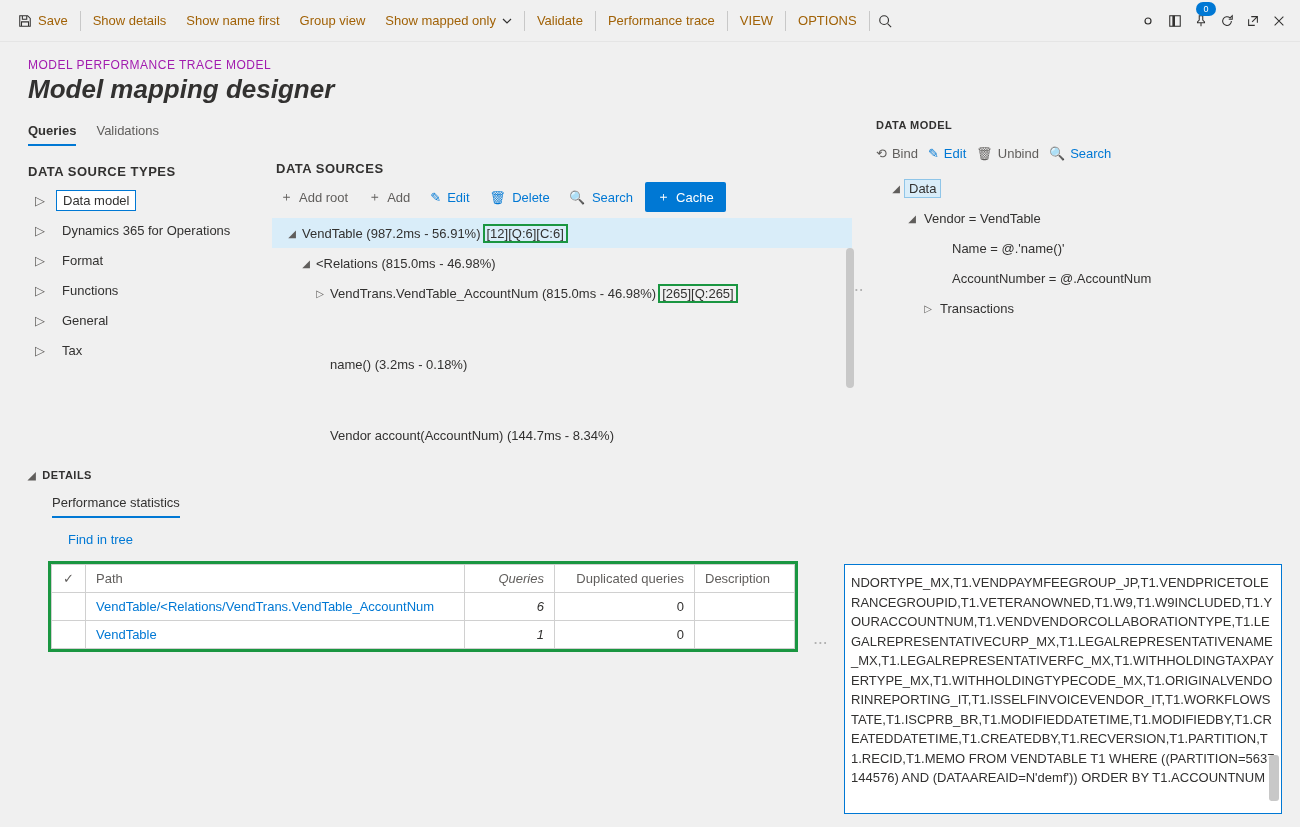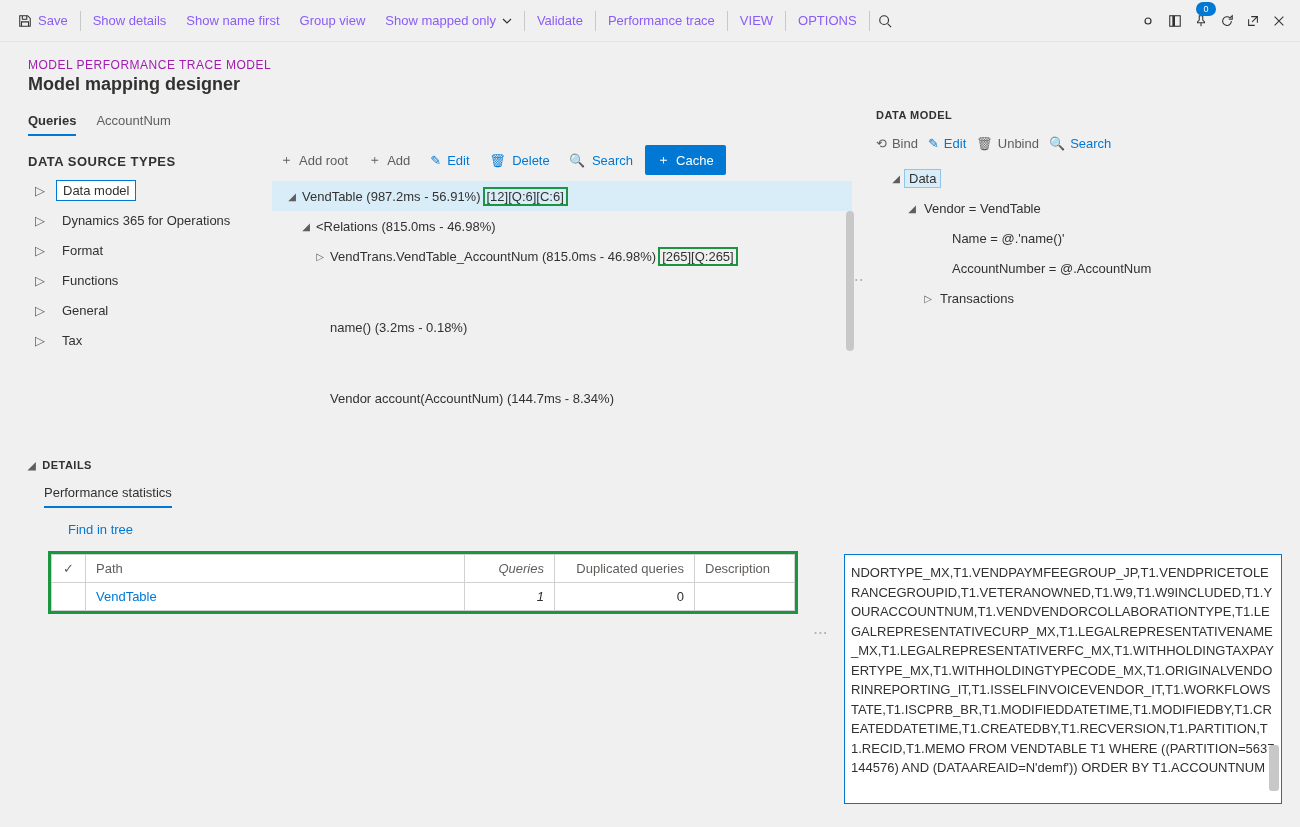--- a/index.html
+++ b/index.html
@@ -1,26 +1,26 @@
 <!DOCTYPE html>
 <html><head>
 <meta charset="utf-8">
 <style>
   html,body{margin:0;padding:0;font-family:"Segoe UI",Arial,sans-serif;font-size:13px;color:#323130;background:#f0f0f0;width:1300px;height:827px;overflow:hidden;}
   *{box-sizing:border-box;}
   .toolbar{display:flex;align-items:center;height:42px;background:#f0f0f0;padding:0 8px;border-bottom:1px solid #e5e5e5;}
-  .toolbar .tb-item{display:flex;align-items:center;padding:0 10px;height:100%;cursor:pointer;color:#8b5cf6;white-space:nowrap;}
+  .toolbar .tb-item{display:flex;align-items:center;padding:0 10px;height:100%;cursor:pointer;color:#a16207;white-space:nowrap;}
   .toolbar .tb-item.icon-only{padding:0 6px;}
   .toolbar .sep{width:1px;height:20px;background:#c8c8c8;margin:0 2px;}
   .toolbar .spacer{flex:1;}
   .toolbar svg{display:block;}
   .badge{position:relative;}
   .badge::after{content:attr(data-count);position:absolute;top:2px;right:-2px;background:#0078d4;color:#fff;border-radius:8px;font-size:9px;min-width:14px;height:14px;line-height:14px;text-align:center;padding:0 3px;}
   .breadcrumb{font-size:12px;color:#a21caf;letter-spacing:0.5px;padding:16px 0 2px 28px;}
-  .title{font-size:18px;font-weight:600;padding:0 0 14px 28px;}
+  .title{font-size:26px;font-weight:600;padding:0 0 14px 28px;font-style:italic;}
   .cols{display:flex;height:340px;padding:0 18px 0 24px;}
   .col-left{width:248px;}
   .col-mid{flex:1;padding-left:0;position:relative;}
   .col-right{width:420px;padding-left:14px;}
   .tabs{display:flex;gap:20px;padding:0 0 8px 4px;}
   .tab{padding:4px 0 6px 0;color:#605e5c;cursor:pointer;}
   .tab.active{color:#323130;font-weight:600;border-bottom:2px solid #0078d4;}
   .sec-head{font-size:13px;font-weight:700;letter-spacing:0.5px;color:#323130;margin:10px 0 6px 4px;}
   .dm-head-right{font-size:11px;font-weight:700;letter-spacing:0.5px;color:#323130;margin:0 0 8px 0;}
   .treelist{margin-top:2px;}
@@ -55,21 +55,21 @@
   .dmpad0{padding-left:12px;}
   .dmpad1{padding-left:28px;}
   .dmpad2{padding-left:56px;}
   .dmpad3{padding-left:44px;}
   .details{padding:10px 18px 0 28px;display:flex;gap:18px;}
   .details-left{width:770px;}
   .details-right{flex:1;}
   .det-head{display:flex;align-items:center;gap:6px;font-size:11px;font-weight:700;letter-spacing:0.5px;color:#323130;margin-bottom:10px;}
   .det-head .caret{font-size:10px;color:#605e5c;}
   .perf-tabs{margin-bottom:14px;}
-  .perf-tab{display:inline-block;padding:4px 0 6px 0;color:#323130;font-weight:400;border-bottom:2px solid #0078d4;margin-left:16px;}
+  .perf-tab{display:inline-block;padding:4px 0 6px 0;color:#323130;font-weight:400;border-bottom:2px solid #0078d4;margin-left:24px;}
   .findtree{color:#0078d4;cursor:pointer;margin:0 0 14px 40px;}
   .statgrid-wrap{border:3px solid #1a9641;margin-left:20px;}
   table.statgrid{border-collapse:collapse;width:100%;background:#fff;}
   table.statgrid th,table.statgrid td{border:1px solid #d0d0d0;padding:6px 10px;font-size:13px;text-align:left;}
   table.statgrid th{font-weight:400;color:#605e5c;background:#fff;}
   table.statgrid th.chk{width:34px;text-align:center;}
   table.statgrid td.num,table.statgrid th.num{text-align:right;width:90px;font-style:italic;}
   table.statgrid td.numw,table.statgrid th.numw{text-align:right;width:140px;}
   table.statgrid td.desc,table.statgrid th.desc{width:100px;}
   table.statgrid td.link{color:#0078d4;cursor:pointer;}
@@ -180,21 +180,21 @@
 </div>
 
 <div class="breadcrumb">MODEL PERFORMANCE TRACE MODEL</div>
 <div class="title">Model mapping designer</div>
 
 <div class="cols">
 
   <div class="col-left">
     <div class="tabs">
       <div class="tab active"><span>Queries</span></div>
-      <div class="tab"><span>AccountNum</span></div>
+      <div class="tab"><span>Validations</span></div>
     </div>
     <div class="sec-head">DATA SOURCE TYPES</div>
     <div class="treelist">
       <div class="dst-item selected">
           <span class="chev">▷</span>
           <span class="lbl">Data model</span>
         </div>
       <div class="dst-item">
           <span class="chev">▷</span>
           <span class="lbl">Dynamics 365 for Operations</span>
@@ -213,20 +213,21 @@
         </div>
       <div class="dst-item">
           <span class="chev">▷</span>
           <span class="lbl">Tax</span>
         </div>
     </div>
   </div>
 
   <div class="col-mid">
     <div style="height:32px;"></div>
+    <div class="sec-head">DATA SOURCES</div>
     <div class="ds-toolbar">
       <div class="ds-btn">
           <span class="ico">＋</span>
           <span>Add root</span>
         </div>
       <div class="ds-btn">
           <span class="ico">＋</span>
           <span>Add</span>
         </div>
       <div class="ds-btn link">
@@ -339,20 +340,27 @@
           <th class="chk">✓</th>
           <th>Path</th>
           <th class="num">Queries</th>
           <th class="numw">Duplicated queries</th>
           <th class="desc">Description</th>
         </tr>
       </thead>
       <tbody>
         <tr>
           <td></td>
+          <td class="link">VendTable/&lt;Relations/VendTrans.VendTable_AccountNum</td>
+          <td class="num">6</td>
+          <td class="numw">0</td>
+          <td class="desc"></td>
+        </tr>
+        <tr>
+          <td></td>
           <td class="link">VendTable</td>
           <td class="num">1</td>
           <td class="numw">0</td>
           <td class="desc"></td>
         </tr>
       </tbody>
     </table>
     </div>
   </div>
 

